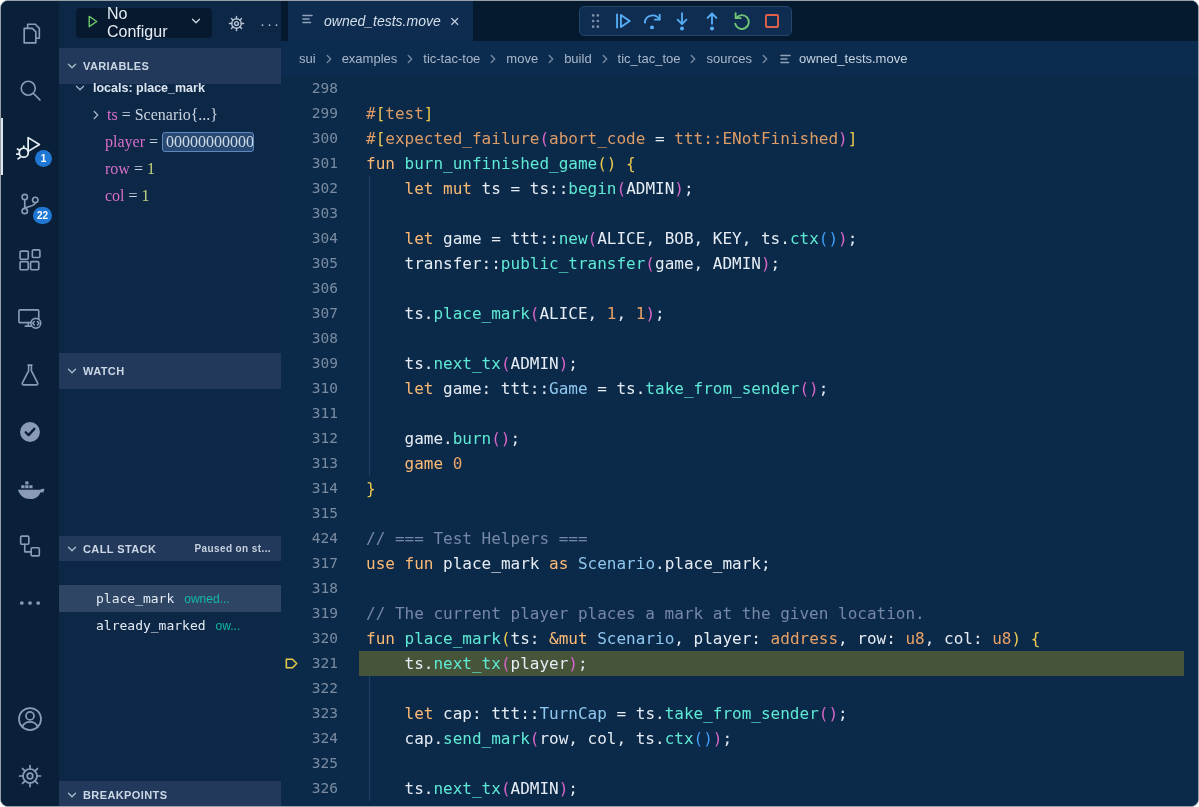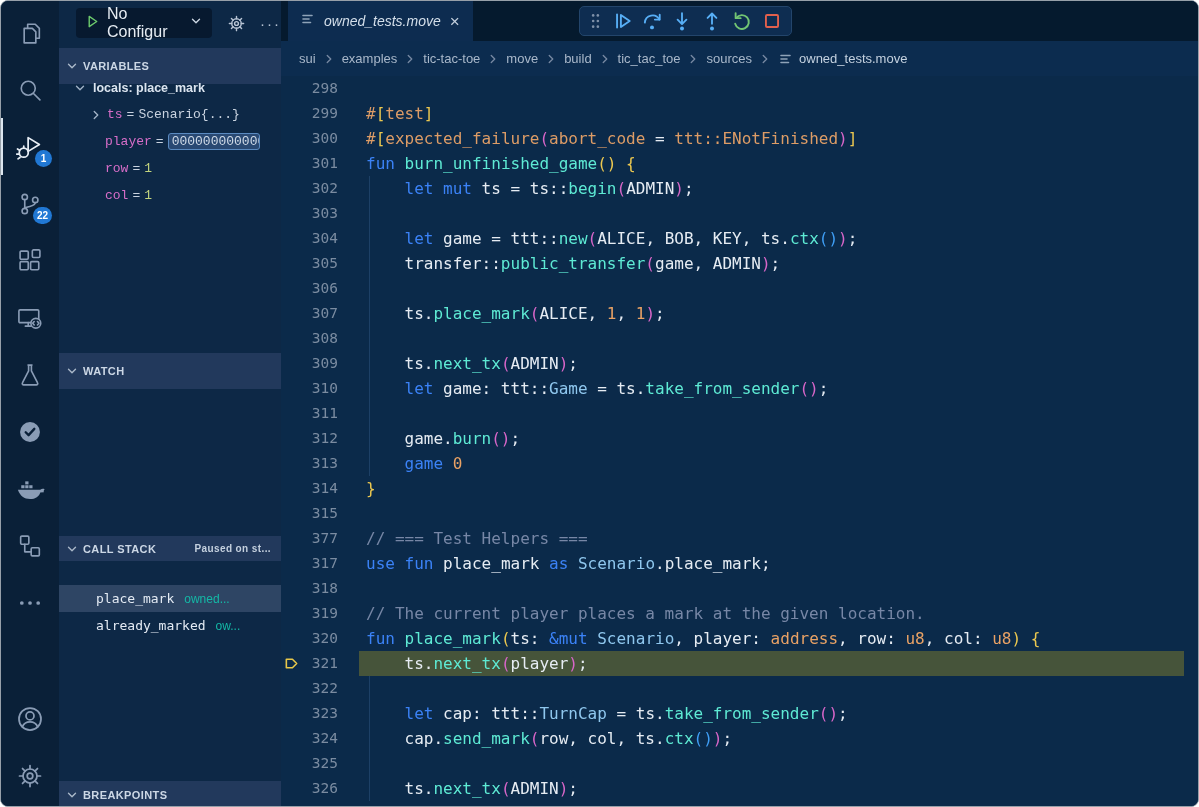--- a/index.html
+++ b/index.html
@@ -22,21 +22,21 @@
   .config-label { font-size:16px; color:#e6ecf3; }
   .cfg-gear { margin-left:15px; color:#b8c4d4; display:flex; cursor:pointer; }
   .cfg-dots { margin-left:14px; color:#b8c4d4; font-size:15px; letter-spacing:2px; cursor:pointer; }
 
   .sec { position:absolute; left:0; right:0; height:36px; background:#22395c; display:flex; align-items:center; gap:4px;
          padding:0 6px; font-size:11px; font-weight:700; color:#ccd7e5; letter-spacing:.4px; cursor:pointer; }
   .sec .chev { display:flex; color:#aab8c9; }
   .sec-status { margin-left:auto; font-size:10px; font-weight:700; color:#c4d0de; padding-right:4px; }
 
   .var-tree { position:absolute; top:73px; left:0; right:0; }
-  .vrow { height:27px; display:flex; align-items:center; font-family:Liberation Mono, monospace; font-size:13px; cursor:pointer; }
+  .vrow { height:27px; display:flex; align-items:center; font-family:Liberation Serif, serif; font-size:16px; cursor:pointer; }
   .vrow.scope { padding-left:14px; font-family:"Liberation Sans",sans-serif; font-weight:700; font-size:12.5px; color:#dbe4ef; gap:4px; }
   .vrow.child { padding-left:30px; gap:2px; }
   .vrow .chev { display:flex; color:#9fb0c4; width:16px; }
   .vrow.child.nochev { padding-left:46px; }
   .vname { color:#d86ec9; }
   .veq { color:#c9d3e0; padding:0 2px; }
   .vobj { color:#c9d3e0; }
   .vnum { color:#c2d47e; }
   .vbox { background:rgba(86,130,188,.38); border:1px solid #5a8ac0; border-radius:3px; padding:0 3px; color:#ced9e6;
           max-width:92px; overflow:hidden; white-space:nowrap; display:inline-block; }
@@ -65,21 +65,21 @@
   .bc-file { display:flex; align-items:center; gap:5px; color:#c4d1df; cursor:pointer; }
 
   .code { position:absolute; top:75px; left:0; right:0; bottom:0; overflow:hidden; }
   .line { position:relative; height:25px; line-height:25px; font-family:"DejaVu Sans Mono",monospace; font-size:16px; white-space:pre; }
   .gut { position:absolute; left:0; width:57px; text-align:right; color:#7b8ca1; font-size:14.5px; z-index:2; }
   .lc { position:absolute; left:85px; right:0; z-index:1; }
   .guide { position:absolute; left:88px; top:0; height:25px; width:1px; background:#1d4066; z-index:0; }
   .line.cur::before { content:''; position:absolute; left:78px; right:14px; top:0; bottom:0; background:#46543a; z-index:0; }
   .cur-arrow { position:absolute; left:3px; top:5px; z-index:2; display:flex; }
 
-  .tk.p { color:#e6ecf3; } .tk.k { color:#3b82f6; } .tk.f { color:#5eead4; } .tk.t { color:#8fc7ee; }
+  .tk.p { color:#e6ecf3; } .tk.k { color:#fdba74; } .tk.f { color:#5eead4; } .tk.t { color:#8fc7ee; }
   .tk.n { color:#e9a265; } .tk.a { color:#dd9c66; } .tk.c { color:#7787a6; }
   .tk.b1 { color:#ecc850; } .tk.b2 { color:#d766c8; } .tk.b3 { color:#3f9ef5; }
 </style>
 </head>
 <body>
 
 <div class="app">
 
   <nav class="activitybar">
     <div class="ab-top">
@@ -435,21 +435,21 @@
         <div class="line"><span class="guide"></span><span class="gut">306</span><span class="lc"></span></div>
         <div class="line"><span class="guide"></span><span class="gut">307</span><span class="lc"><span class="tk p">    ts.</span><span class="tk f">place_mark</span><span class="tk b2">(</span><span class="tk p">ALICE, </span><span class="tk n">1</span><span class="tk p">, </span><span class="tk n">1</span><span class="tk b2">)</span><span class="tk p">;</span></span></div>
         <div class="line"><span class="guide"></span><span class="gut">308</span><span class="lc"></span></div>
         <div class="line"><span class="guide"></span><span class="gut">309</span><span class="lc"><span class="tk p">    ts.</span><span class="tk f">next_tx</span><span class="tk b2">(</span><span class="tk p">ADMIN</span><span class="tk b2">)</span><span class="tk p">;</span></span></div>
         <div class="line"><span class="guide"></span><span class="gut">310</span><span class="lc"><span class="tk p">    </span><span class="tk k">let</span><span class="tk p"> game: ttt::</span><span class="tk t">Game</span><span class="tk p"> = ts.</span><span class="tk f">take_from_sender</span><span class="tk b2">()</span><span class="tk p">;</span></span></div>
         <div class="line"><span class="guide"></span><span class="gut">311</span><span class="lc"></span></div>
         <div class="line"><span class="guide"></span><span class="gut">312</span><span class="lc"><span class="tk p">    game.</span><span class="tk f">burn</span><span class="tk b2">()</span><span class="tk p">;</span></span></div>
         <div class="line"><span class="guide"></span><span class="gut">313</span><span class="lc"><span class="tk p">    </span><span class="tk k">game</span><span class="tk p"> </span><span class="tk n">0</span></span></div>
         <div class="line"><span class="gut">314</span><span class="lc"><span class="tk b1">}</span></span></div>
         <div class="line"><span class="gut">315</span><span class="lc"></span></div>
-        <div class="line"><span class="gut">377</span><span class="lc"><span class="tk c">// === Test Helpers ===</span></span></div>
+        <div class="line"><span class="gut">424</span><span class="lc"><span class="tk c">// === Test Helpers ===</span></span></div>
         <div class="line"><span class="gut">317</span><span class="lc"><span class="tk k">use</span><span class="tk p"> </span><span class="tk k">fun</span><span class="tk p"> place_mark </span><span class="tk k">as</span><span class="tk p"> </span><span class="tk t">Scenario</span><span class="tk p">.place_mark;</span></span></div>
         <div class="line"><span class="gut">318</span><span class="lc"></span></div>
         <div class="line"><span class="gut">319</span><span class="lc"><span class="tk c">// The current player places a mark at the given location.</span></span></div>
         <div class="line"><span class="gut">320</span><span class="lc"><span class="tk k">fun</span><span class="tk p"> </span><span class="tk f">place_mark</span><span class="tk b1">(</span><span class="tk p">ts: </span><span class="tk k">&amp;mut</span><span class="tk p"> </span><span class="tk t">Scenario</span><span class="tk p">, player: </span><span class="tk n">address</span><span class="tk p">, row: </span><span class="tk n">u8</span><span class="tk p">, col: </span><span class="tk n">u8</span><span class="tk b1">)</span><span class="tk p"> </span><span class="tk b1">{</span></span></div>
         <div class="line cur"><span class="cur-arrow"><svg width="15" height="15" viewBox="0 0 16 16" fill="none" stroke="#e8c84a" stroke-width="1.7" stroke-linejoin="round">
               <path d="M2.5 3.5h6.5l4.5 4.5-4.5 4.5H2.5z"></path>
             </svg></span><span class="gut">321</span><span class="lc"><span class="tk p">    ts.</span><span class="tk f">next_tx</span><span class="tk b2">(</span><span class="tk p">player</span><span class="tk b2">)</span><span class="tk p">;</span></span></div>
         <div class="line"><span class="guide"></span><span class="gut">322</span><span class="lc"></span></div>
         <div class="line"><span class="guide"></span><span class="gut">323</span><span class="lc"><span class="tk p">    </span><span class="tk k">let</span><span class="tk p"> cap: ttt::</span><span class="tk t">TurnCap</span><span class="tk p"> = ts.</span><span class="tk f">take_from_sender</span><span class="tk b2">()</span><span class="tk p">;</span></span></div>
         <div class="line"><span class="guide"></span><span class="gut">324</span><span class="lc"><span class="tk p">    cap.</span><span class="tk f">send_mark</span><span class="tk b2">(</span><span class="tk p">row, col, ts.</span><span class="tk f">ctx</span><span class="tk b3">()</span><span class="tk b2">)</span><span class="tk p">;</span></span></div>

